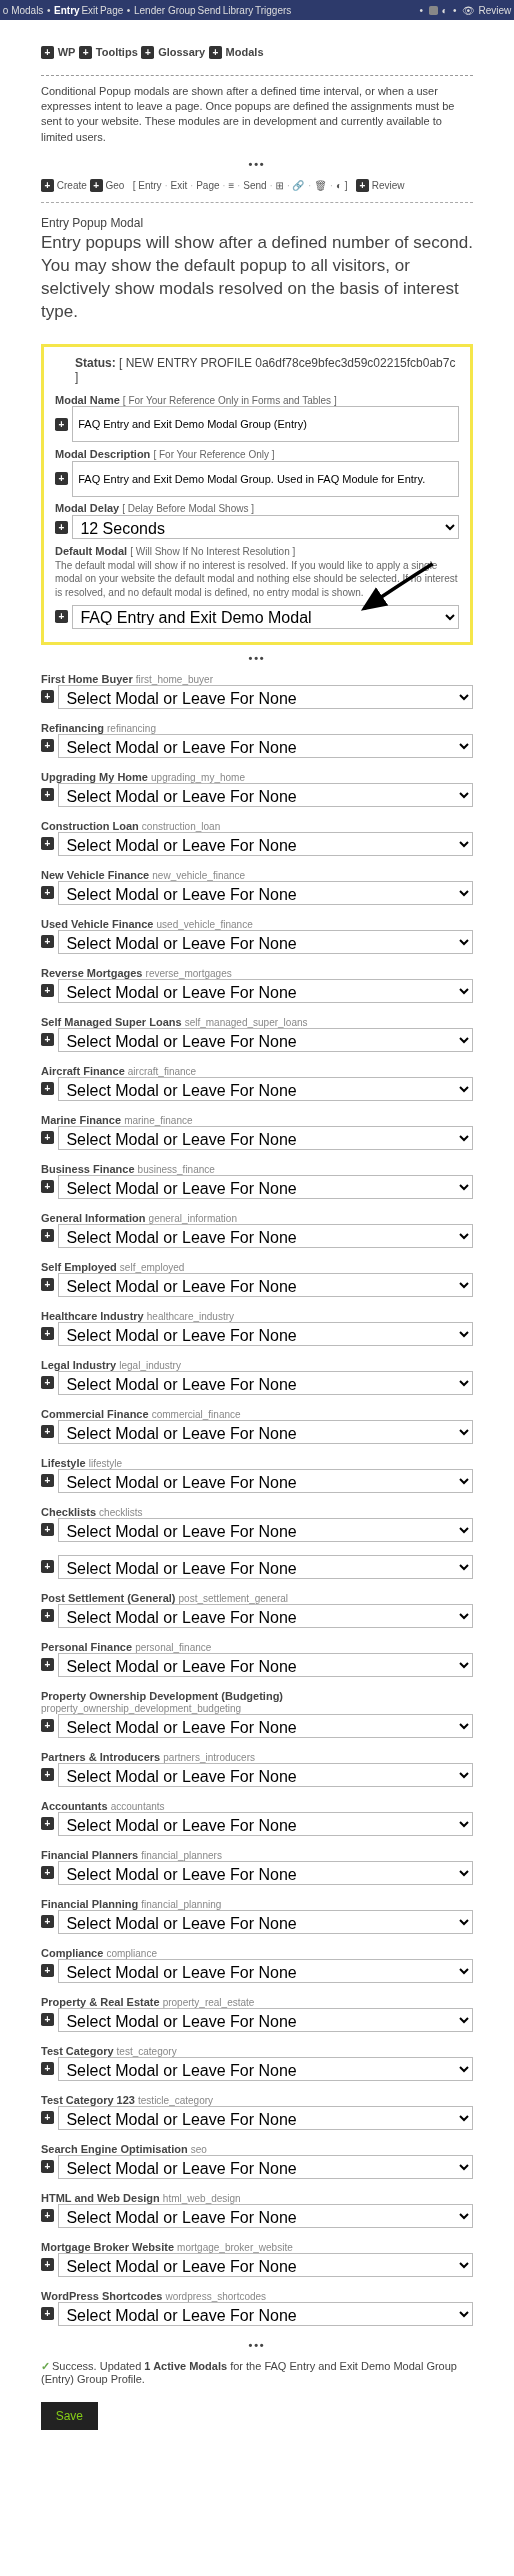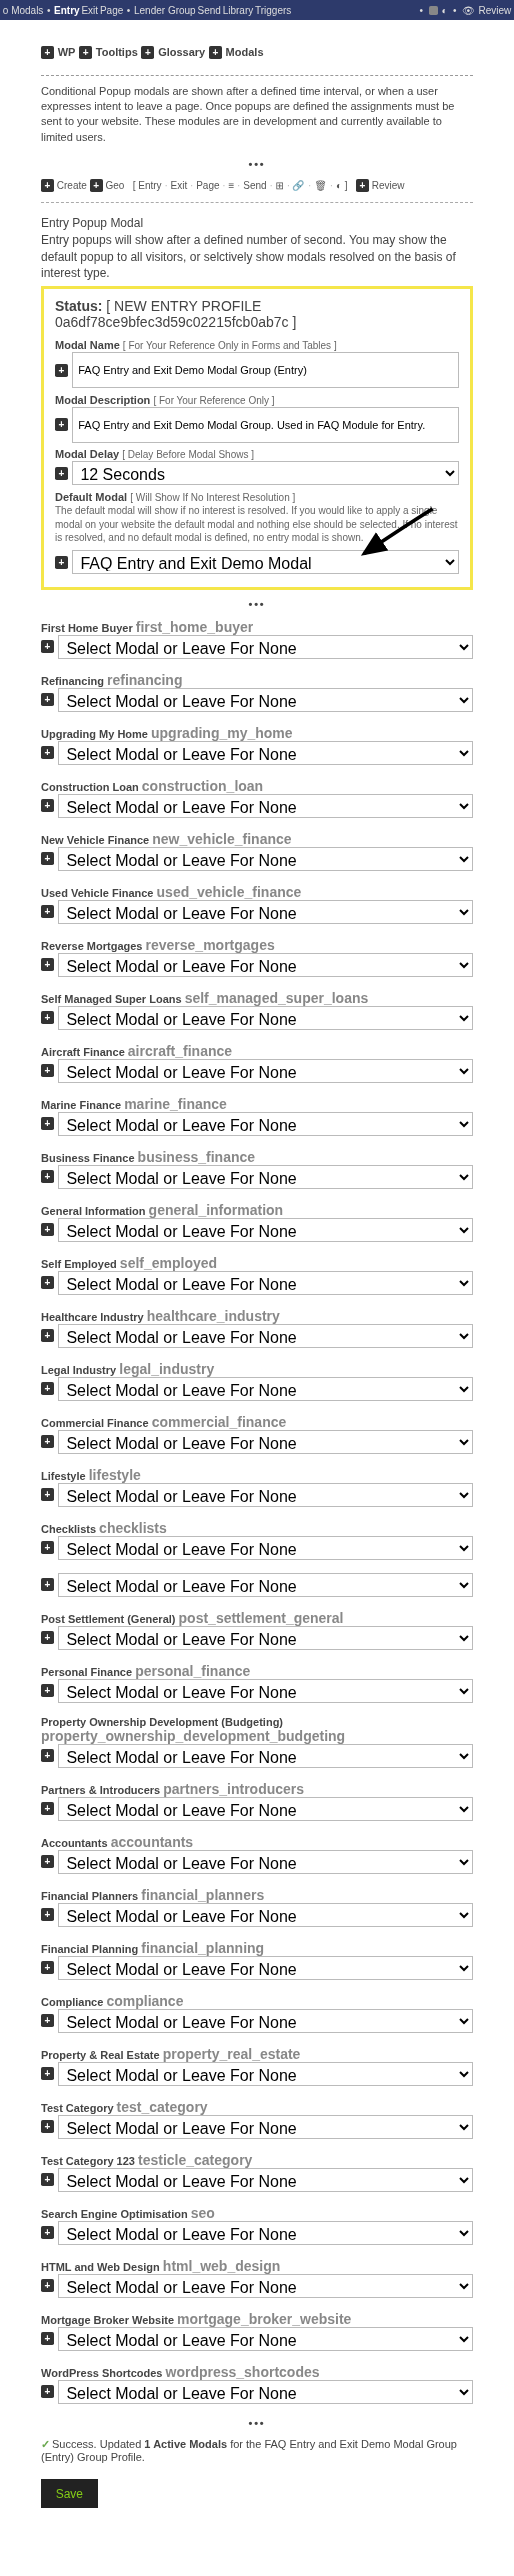--- a/index.html
+++ b/index.html
@@ -12,34 +12,34 @@
   .content { padding: 9.2px 41px 27.6px 41px; }
   .row-icons { display: flex; align-items: center; gap: 3.7px; margin: 16.5px 0; font-weight: bold; font-size: 11px; }
   .plusbox { display:inline-flex; align-items:center; justify-content:center; width:13px; height:13px; background:#333; color:#fff; font-size:10px; font-weight:bold; border-radius:1.8px; }
   .hr-dashed { border: none; border-top: 0.9px dashed #999; margin: 7.3px 0; }
   p.intro { font-size: 11px; line-height: 1.4; margin: 5.5px 0 13px; }
   .toolbar { display:flex; align-items:center; gap:2.8px; font-size:10px; margin:9.2px 0; color:#555; flex-wrap:wrap; }
   .toolbar .sep { color:#bbb; }
   .ellips { text-align:center; font-weight:bold; letter-spacing:1.8px; margin:3.7px 0; }
   .hr-tight { border:none; border-top:0.9px dashed #aaa; margin: 1.8px 0 13px; }
   .section-title { font-weight:normal; font-size:12px; margin: 5.5px 0 2.8px; }
-  .section-desc { font-size:12px; line-height:1.35; margin-bottom:5px; }
+  .section-desc { font-size:17px; line-height:1.35; margin-bottom:20px; }
   .yellowbox { border: 3.7px solid #f5e64a; padding: 9.2px 11px 13px; margin-bottom: 7.3px; position:relative; }
-  .status-line { font-weight:bold; font-size:14px; margin-bottom:9.2px; }
+  .status-line { font-weight:bold; font-size:12px; margin-bottom:9.2px;margin-left:20px; }
   .lab { font-weight:bold; font-size:11px; margin: 5.5px 0 0.9px; }
   .subnote { font-size:10px; font-weight:normal; color:#666; }
   .helptext { font-size:10px; color:#666; line-height:1.35; margin: 1.8px 0 5.5px; }
   .field-row { display:flex; align-items:center; gap:3.7px; }
   .field-row .plusbox { flex:none; }
   .field-row input[type=text] { flex:1; padding:3.7px 5.5px; font-size:11px; border:0.9px solid #bbb; height:36px; }
   .field-row select { flex:1; padding:2.8px 3.7px; font-size:16px; border:0.9px solid #bbb; height:24px; background:#fff; }
   .arrow-annot { position:absolute; right:27.6px; bottom:26px; pointer-events:none; }
   .interest-item { margin: 9.2px 0 13px; }
   .interest-title { font-weight:bold; font-size:11px; }
-  .interest-slug { font-weight:bold; font-size:14px; color:#888; }
+  .interest-slug { font-weight:normal; font-size:10px; color:#888; }
   .success { font-size:11px; margin: 9.2px 0 16.5px; }
   .check { color:#6aa84f; font-weight:bold; margin-right:1.8px; }
   .savebtn { background:#222; color:#84cc16; border:none; padding:7.3px 14.7px; font-size:12px; cursor:pointer; }
 </style>
 </head>
 <body>
 
 <div class="topnav">
   <span>o Modals</span>
   <span class="dot">•</span>

